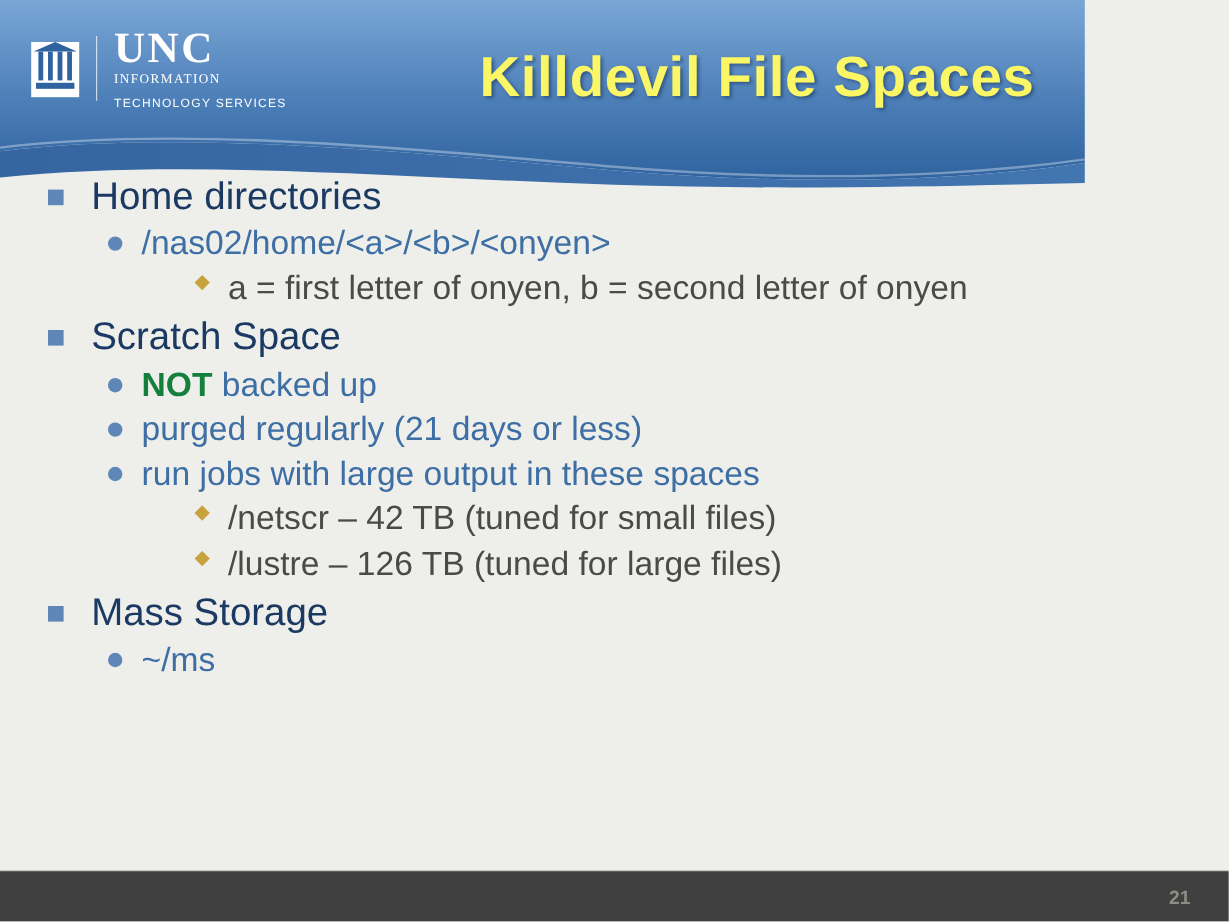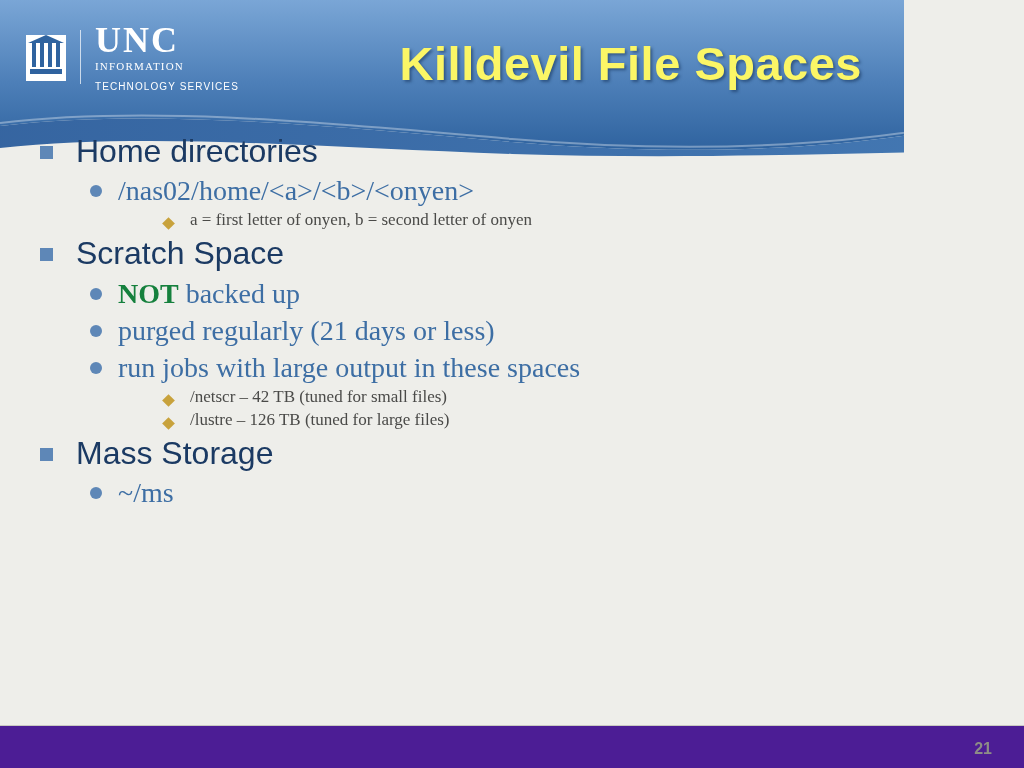--- a/index.html
+++ b/index.html
@@ -76,21 +76,21 @@
     font-weight: bold;
     color: #fbf666;
     text-shadow: 2px 2px 3px rgba(20,50,90,0.55);
     letter-spacing: 0.5px;
     white-space: nowrap;
   }
 
   
   .content {
     position: absolute;
-    top: 130px;
+    top: 142px;
     left: 0;
     width: 1024px;
   }
   ul.lvl1 {
     list-style: none;
     margin: 0;
     padding: 0;
   }
   li.l1 {
     position: relative;
@@ -113,40 +113,39 @@
     margin: 0;
     padding: 0;
   }
   li.l2 {
     position: relative;
     color: #3d6ea4;
     font-size: 28px;
     line-height: 1.33;
     padding-left: 42px;
     margin-bottom: 0px;
-    font-family: Liberation Serif, serif;
   }
   li.l2 > .bullet2 {
     position: absolute;
     left: 14px;
     top: 13px;
     width: 12px;
     height: 12px;
     border-radius: 50%;
     background: #5e87b7;
   }
   ul.lvl3 {
     list-style: none;
     margin: 0;
     padding: 0;
   }
   li.l3 {
     position: relative;
     color: #4a4a48;
-    font-size: 17px;
+    font-size: 28px;
     line-height: 1.35;
     padding-left: 72px;
     margin-bottom: 0px;
   }
   li.l3 > .bullet3 {
     position: absolute;
     left: 46px;
     top: 10px;
     width: 9px;
     height: 9px;
@@ -166,21 +165,21 @@
     width: 1024px;
     height: 1px;
     background: #c9c9c2;
   }
   .footer-band {
     position: absolute;
     left: 0;
     bottom: 0;
     width: 1024px;
     height: 42px;
-    background: #4c1d95;
+    background: #404040;
   }
   .page-number {
     position: absolute;
     right: 32px;
     bottom: 10px;
     font-size: 16px;
     color: #8d8d86;
     font-weight: bold;
   }
 </style>

